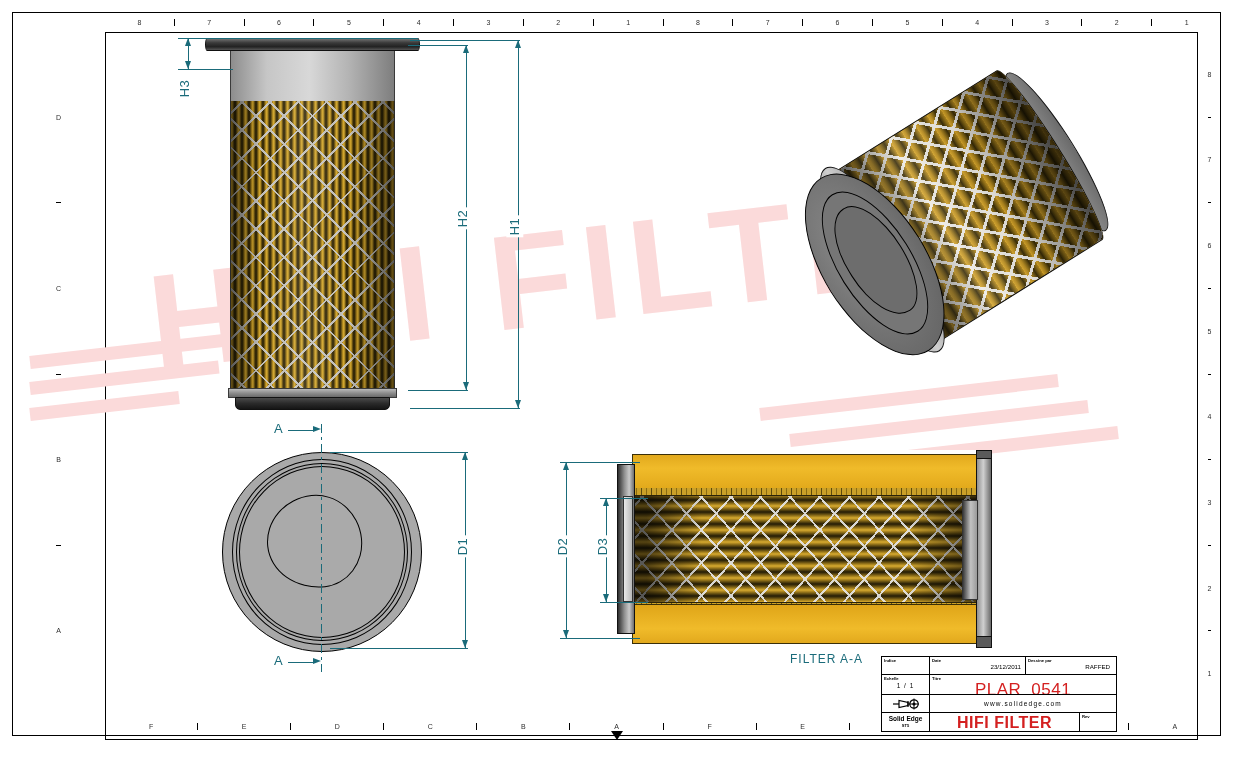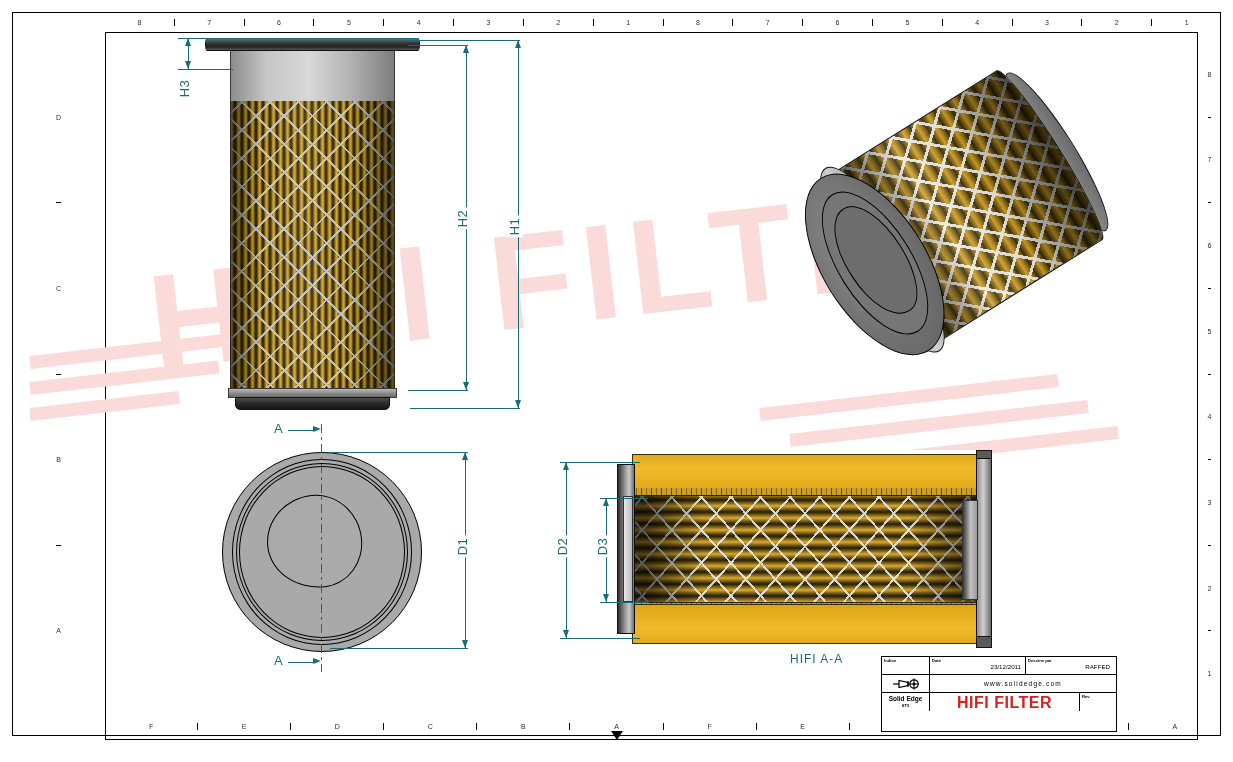--- a/index.html
+++ b/index.html
@@ -512,21 +512,21 @@
 
   <div class="dim">
     <div class="dline-v" style="left:606px; top:498px; height:104px;"></div>
     <div class="dline-h" style="left:600px; top:498px; width:48px;"></div>
     <div class="dline-h" style="left:600px; top:602px; width:48px;"></div>
     <div class="arr arr-up" style="left:603px; top:498px;"></div>
     <div class="arr arr-dn" style="left:603px; top:594px;"></div>
     <div class="dlabel rot" style="left:592px; top:538px;">D3</div>
   </div>
 
-  <div class="coupe" style="left:790px; top:652px;">HIFI A-A</div>
+  <div class="coupe" style="left:790px; top:652px;">FILTER A-A</div>
 
   <div class="view" id="iso-view">
     <div class="iso-tail"></div>
     <div class="iso-barrel">
       <div class="iso-pleat"></div>
       <div class="iso-mesh"></div>
       <div class="iso-shade"></div>
     </div>
     <div class="iso-rim"></div>
     <div class="iso-face"></div>
@@ -543,20 +543,30 @@
       <div class="tb-cell c-date">
         <span class="tb-lab">Date</span>
         <span class="tb-val">23/12/2011</span>
       </div>
       <div class="tb-cell c-drawn">
         <span class="tb-lab">Dessine par</span>
         <span class="tb-val">RAFFED</span>
       </div>
     </div>
 
+    <div class="tb-row r2">
+      <div class="tb-cell c-scale">
+        <span class="tb-lab">Echelle</span>
+        <span class="tb-scale">1 / 1</span>
+      </div>
+      <div class="tb-cell c-title">
+        <span class="tb-lab">Titre</span>
+        <span class="tb-pn">PLAR_0541</span>
+      </div>
+    </div>
 
     <div class="tb-row r3">
       <div class="tb-cell c-proj">
         <div class="proj-sym">
           <svg width="26" height="12" viewBox="0 0 26 12">
             <line x1="0" y1="6" x2="6" y2="6" stroke="#000" stroke-width="1.2"></line>
             <polygon points="6,2.5 6,9.5 15,7.5 15,4.5" fill="none" stroke="#000" stroke-width="1.2"></polygon>
             <line x1="15" y1="3" x2="15" y2="9" stroke="#000" stroke-width="1.2"></line>
             <circle cx="21" cy="6" r="4.2" fill="none" stroke="#000" stroke-width="1.2"></circle>
             <circle cx="21" cy="6" r="1.6" fill="#000"></circle>

